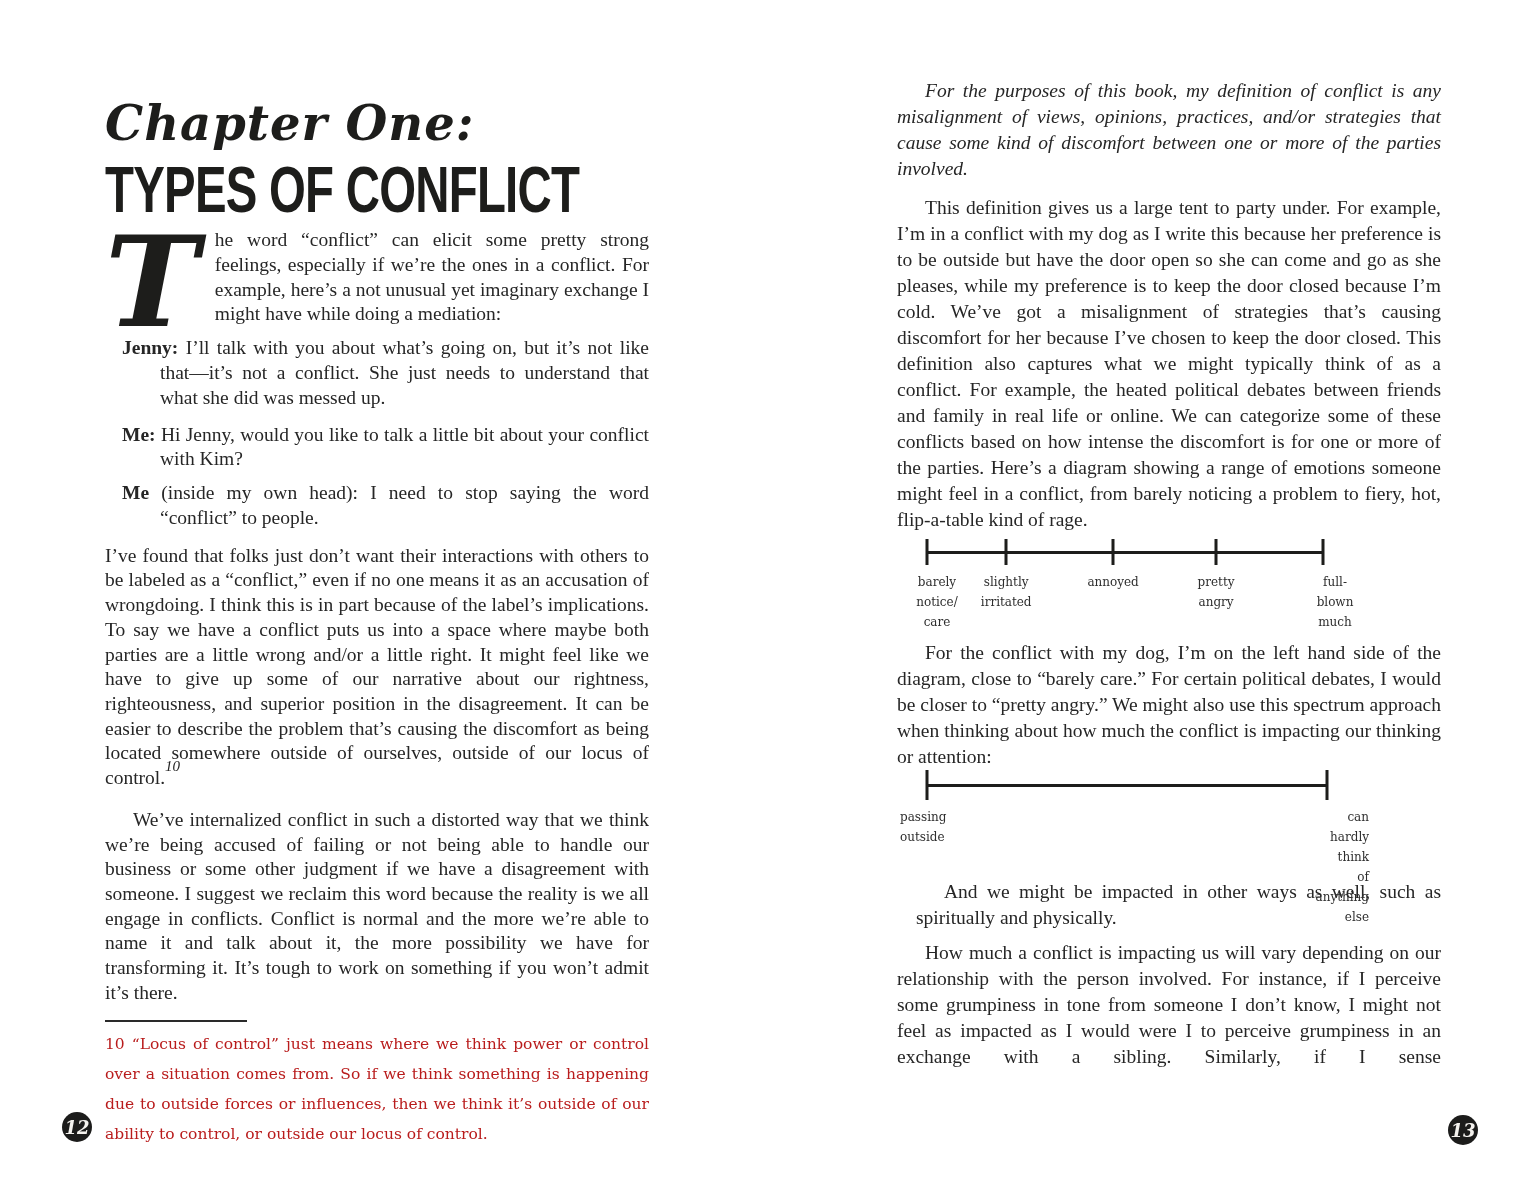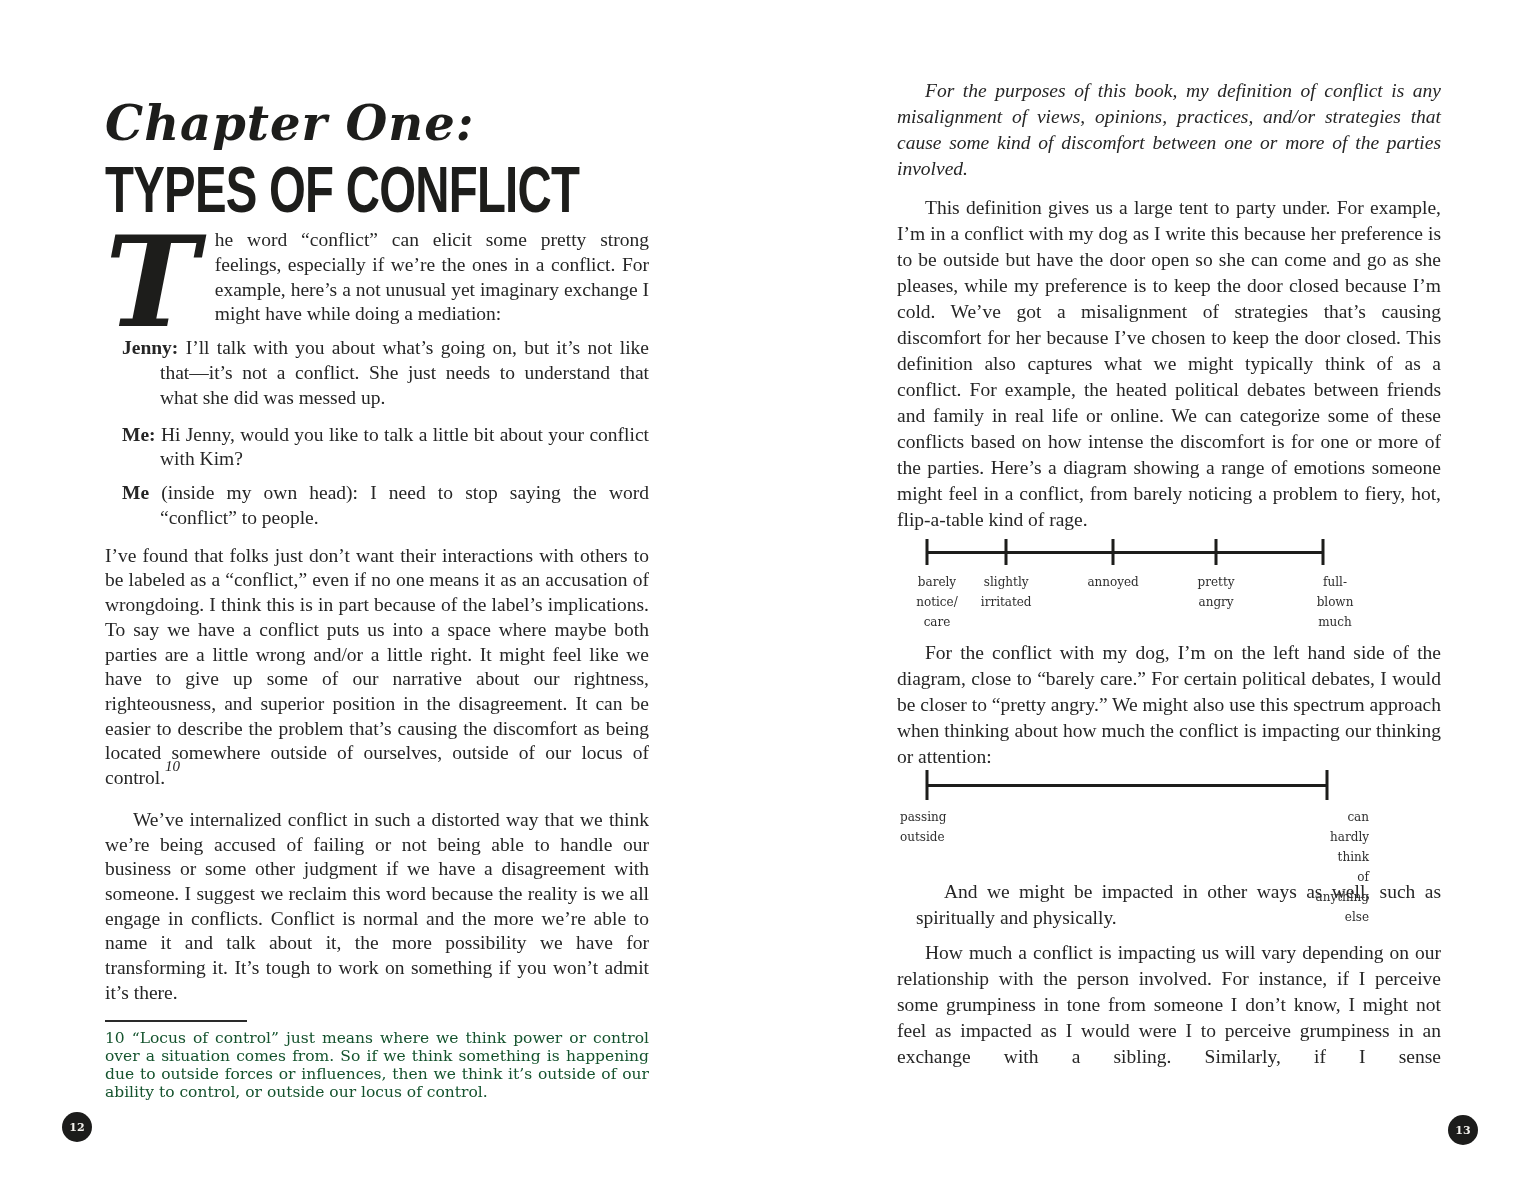--- a/index.html
+++ b/index.html
@@ -54,22 +54,22 @@
   .dialogue-par b { font-weight:700; }
   .dlg-first { margin-top:12px; }
 
   .lp-p1 { margin-top:13px; }
   .lp-p2 { margin-top:17px; }
   sup.fn-ref { font-size:15px; position:relative; top:-6px; line-height:0;font-style:italic; }
 
   .footnote-rule { width:142px; border-top:2px solid #2a2a2a; margin-top:15px; }
   .footnote {
     font-family:"DejaVu Serif", serif;
-    font-size:15.5px; line-height:18px; margin-top:7px; text-align:justify;
-    color:#14532d;
+    font-size:15.5px; line-height:30px; margin-top:7px; text-align:justify;
+    color:#b91c1c;
   }
 
   .rp-p1 { margin-top:13px; }
   .rp-p2 { margin-top:6px; }
   .rp-p3 { margin-top:28px;margin-left:19px; }
   .rp-p4 { margin-top:9px; }
 
   .spectrum { position:relative; }
   #spectrum-1 { margin-top:6px; }
   #spectrum-2 { margin-top:0; }
@@ -89,21 +89,21 @@
   #spectrum-2 .spec-labels { width:400px; height:44px; }
   .tick-label { position:absolute; top:0; white-space:pre-line; }
   .tick-label.center { transform:translateX(-50%); text-align:center; }
   .tick-label.left   { text-align:left; }
   .tick-label.right  { transform:translateX(-100%); text-align:right; }
 
   .page-num {
     position:absolute; width:30px; height:30px; border-radius:50%;
     background:var(--page-badge-bg, #1c1c1b);
     color:var(--page-badge-text, #f4f2ee);
-    font-family:"DejaVu Serif", serif; font-weight:700; font-size:11px;
+    font-family:"DejaVu Serif", serif; font-style:italic; font-weight:700; font-size:18px;
     display:flex; align-items:center; justify-content:center;
   }
   #page-num-left  { left:62px;   top:1112px; }
   #page-num-right { left:1448px; top:1115px; }
 </style>
 </head>
 <body>
 
 <div>
 

